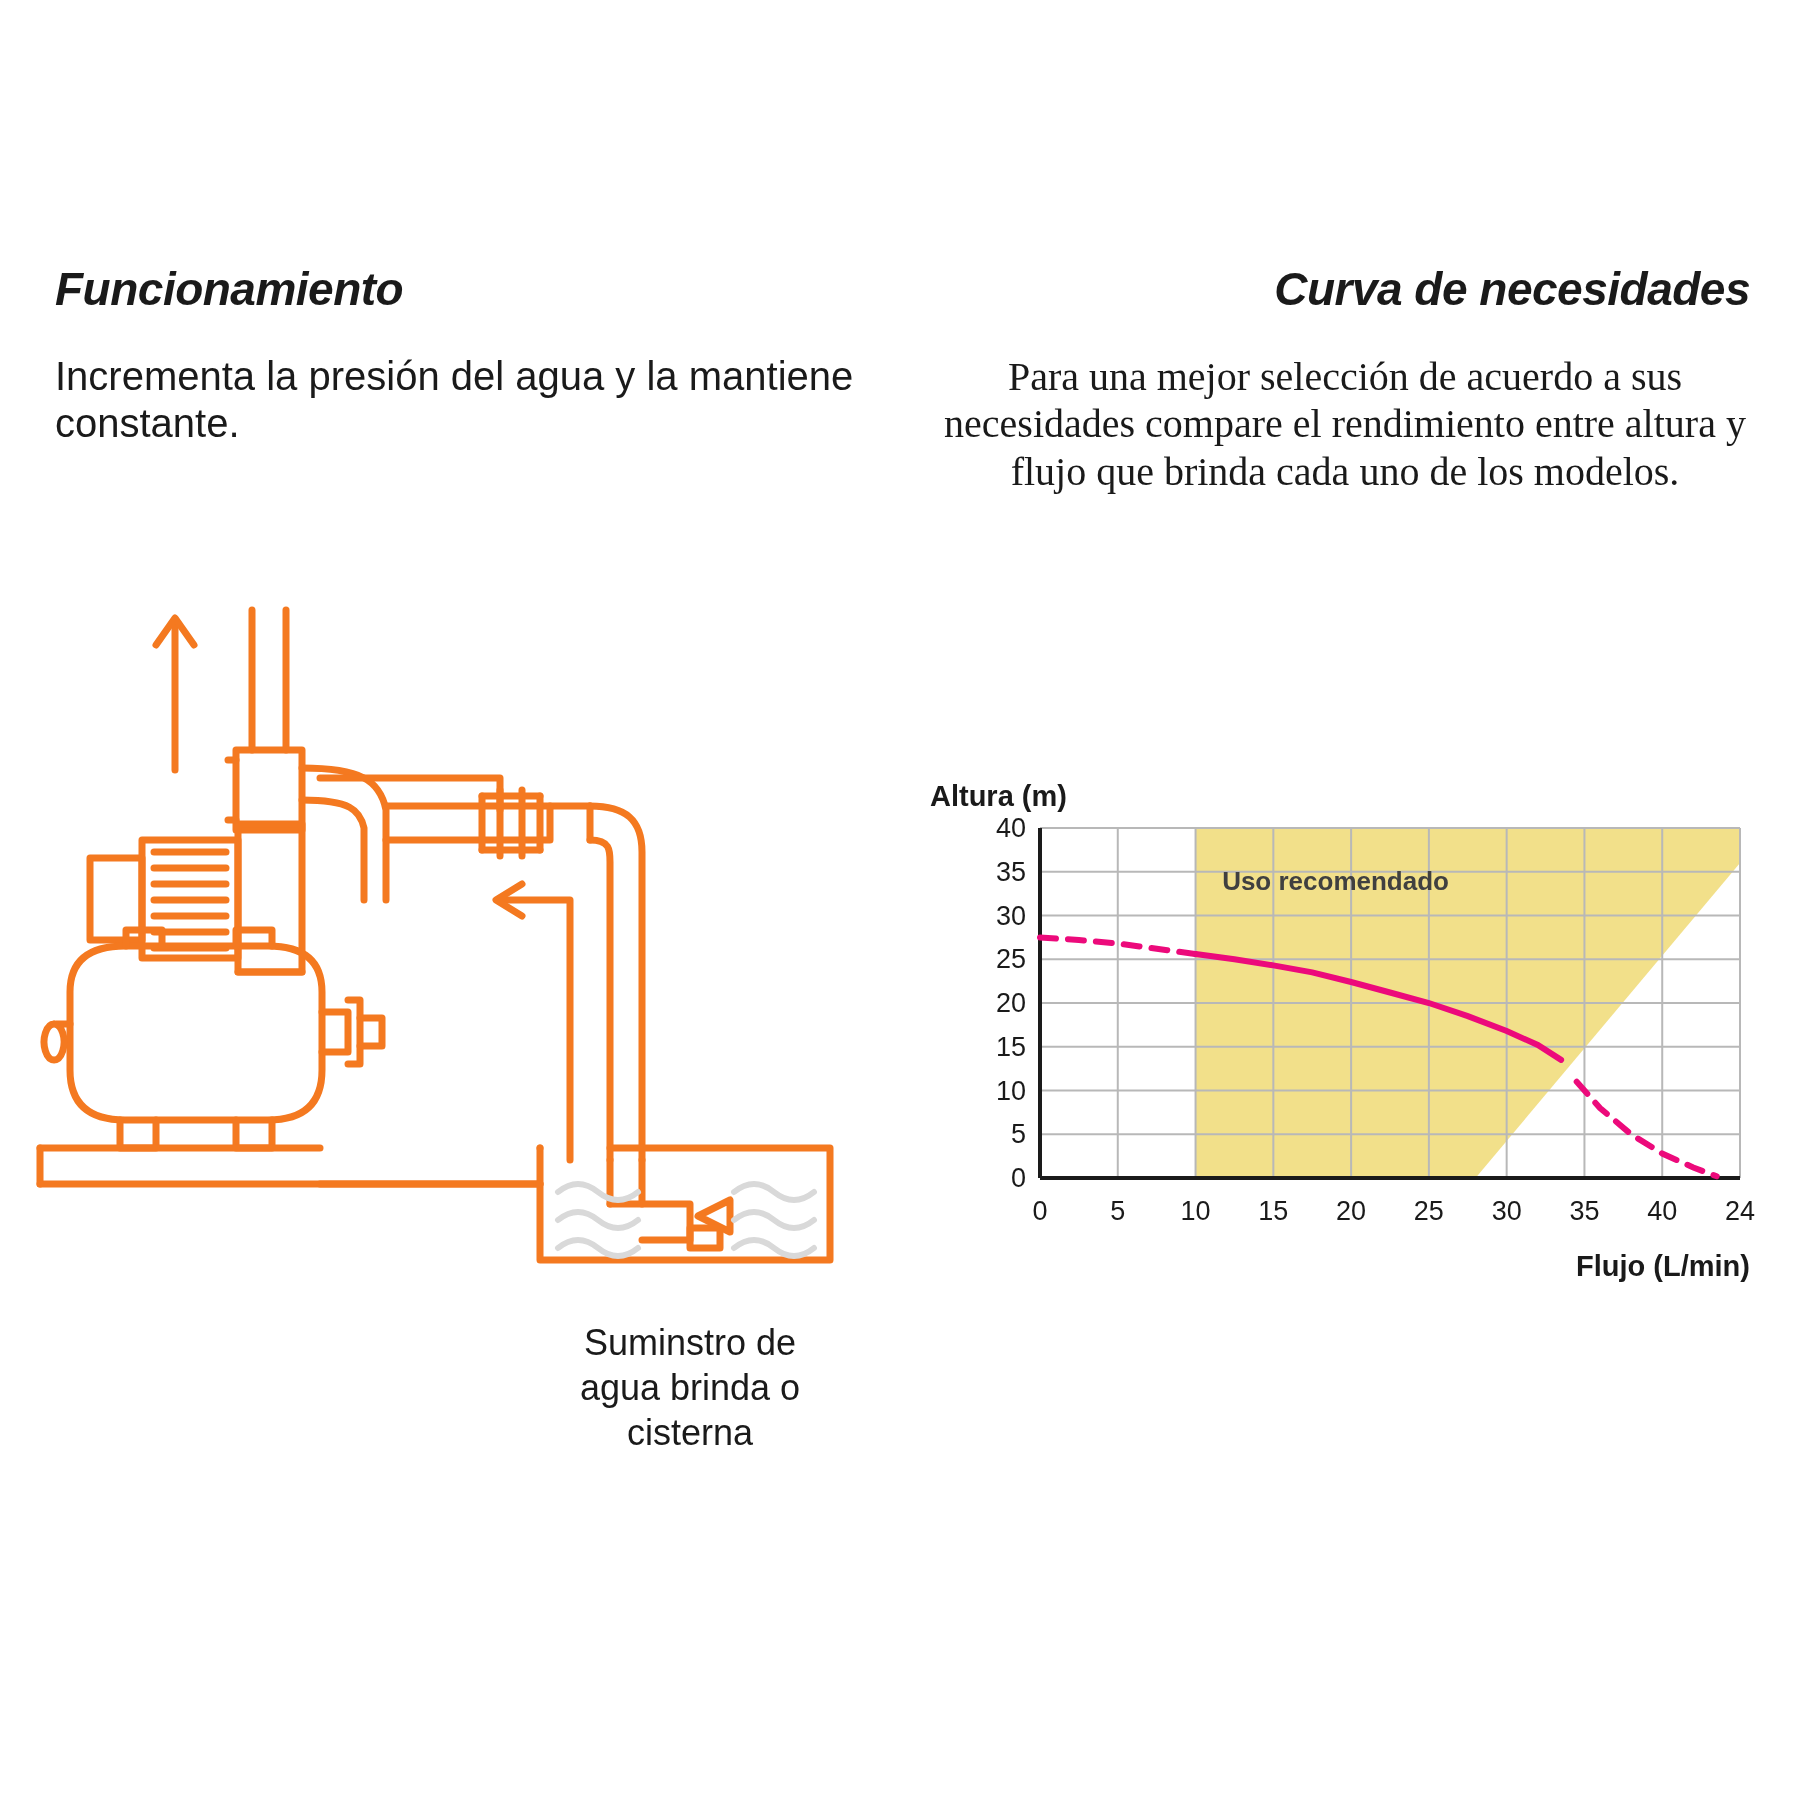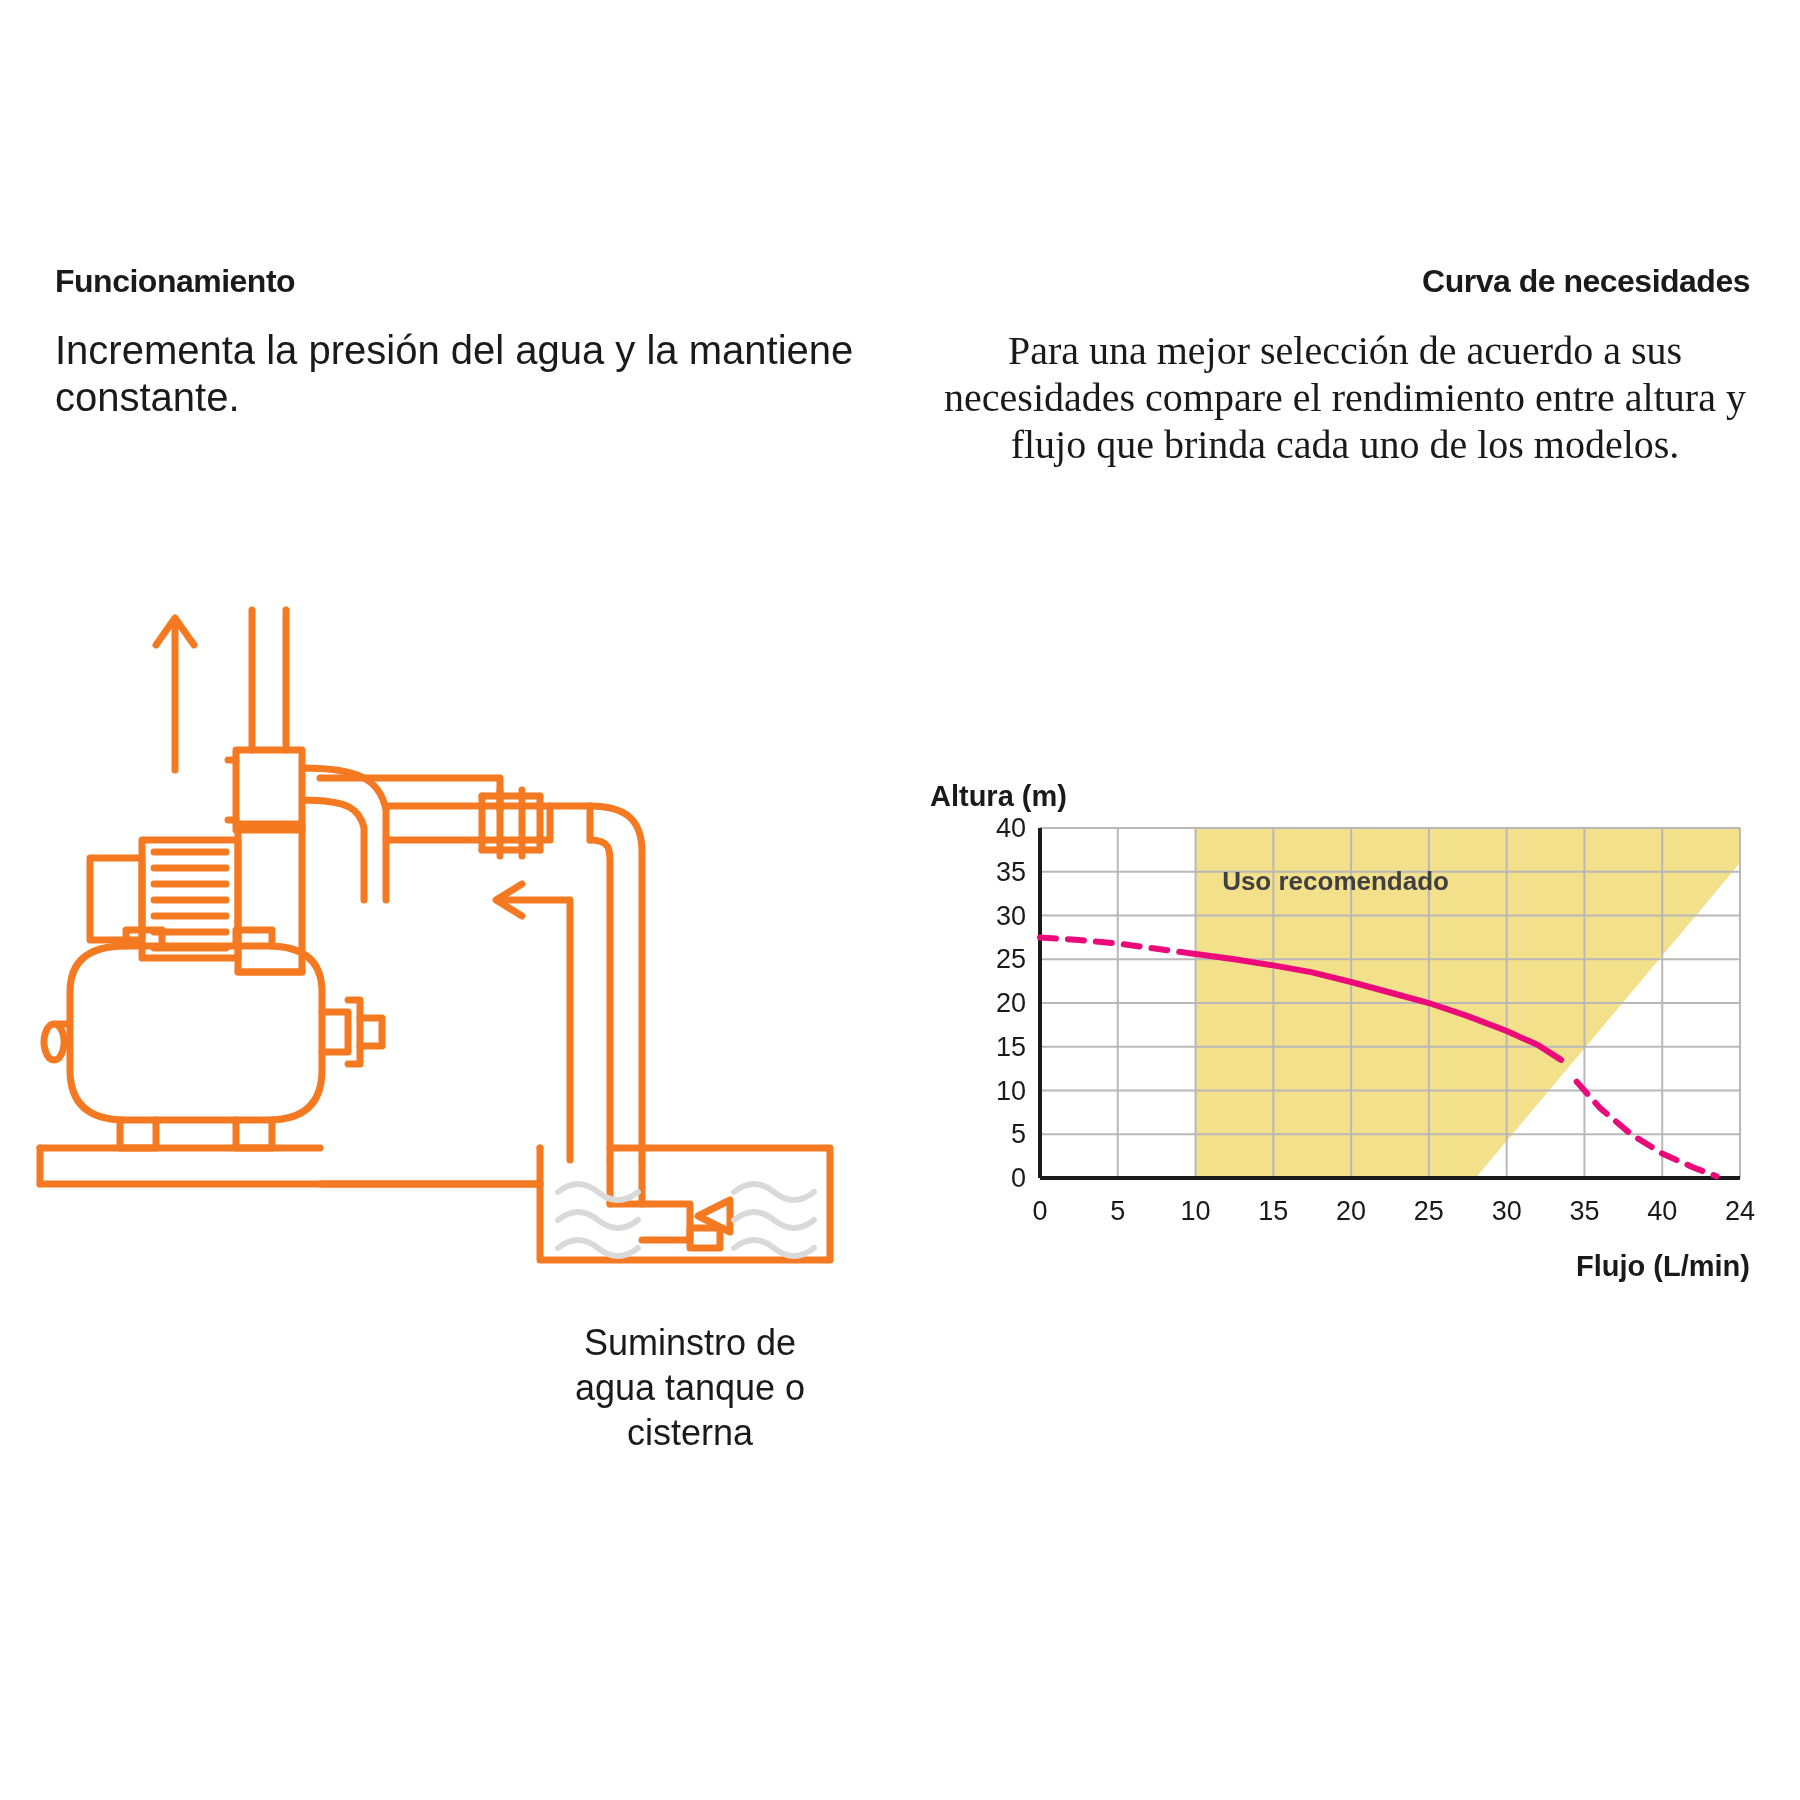--- a/index.html
+++ b/index.html
@@ -29,25 +29,26 @@
     top: 265px;
     width: 820px;
   }
   .col-right {
     position: absolute;
     left: 940px;
     top: 265px;
     width: 810px;
   }
   h2.section-title {
-    font-size: 32px;
-    font-weight: bold;
-    margin: 0 0 28px 0;
+    font-size: 46px;
+    font-weight: bold;
+    margin: 0 0 40px 0;
     letter-spacing: -0.5px;
     line-height: 1.05;
+    font-style: italic;
   }
   .col-right h2.section-title {
     text-align: right;
   }
   p.lead {
     font-size: 40px;
     line-height: 1.18;
     margin: 0;
     font-weight: 400;
   }
@@ -227,21 +228,21 @@
         <path d="M528 592 q20 -16 40 0 q20 16 40 0"></path>
         <path d="M528 620 q20 -16 40 0 q20 16 40 0"></path>
         <path d="M528 648 q20 -16 40 0 q20 16 40 0"></path>
         <path d="M704 592 q20 -16 40 0 q20 16 40 0"></path>
         <path d="M704 620 q20 -16 40 0 q20 16 40 0"></path>
         <path d="M704 648 q20 -16 40 0 q20 16 40 0"></path>
       </g>
     </svg>
   </div>
 
-  <div class="caption">Suminstro de agua tanque o cisterna</div>
+  <div class="caption">Suminstro de agua brinda o cisterna</div>
 
   <div class="col-right">
     <h2 class="section-title">Curva de necesidades</h2>
     <p class="lead">Para una mejor selección de acuerdo a sus necesidades compare el rendimiento entre altura y flujo que brinda cada uno de los modelos.</p>
   </div>
 
   <div class="chart-wrap">
     <div class="axis-label-y">Altura (m)</div>
     <div class="axis-label-x">Flujo (L/min)</div>
 

